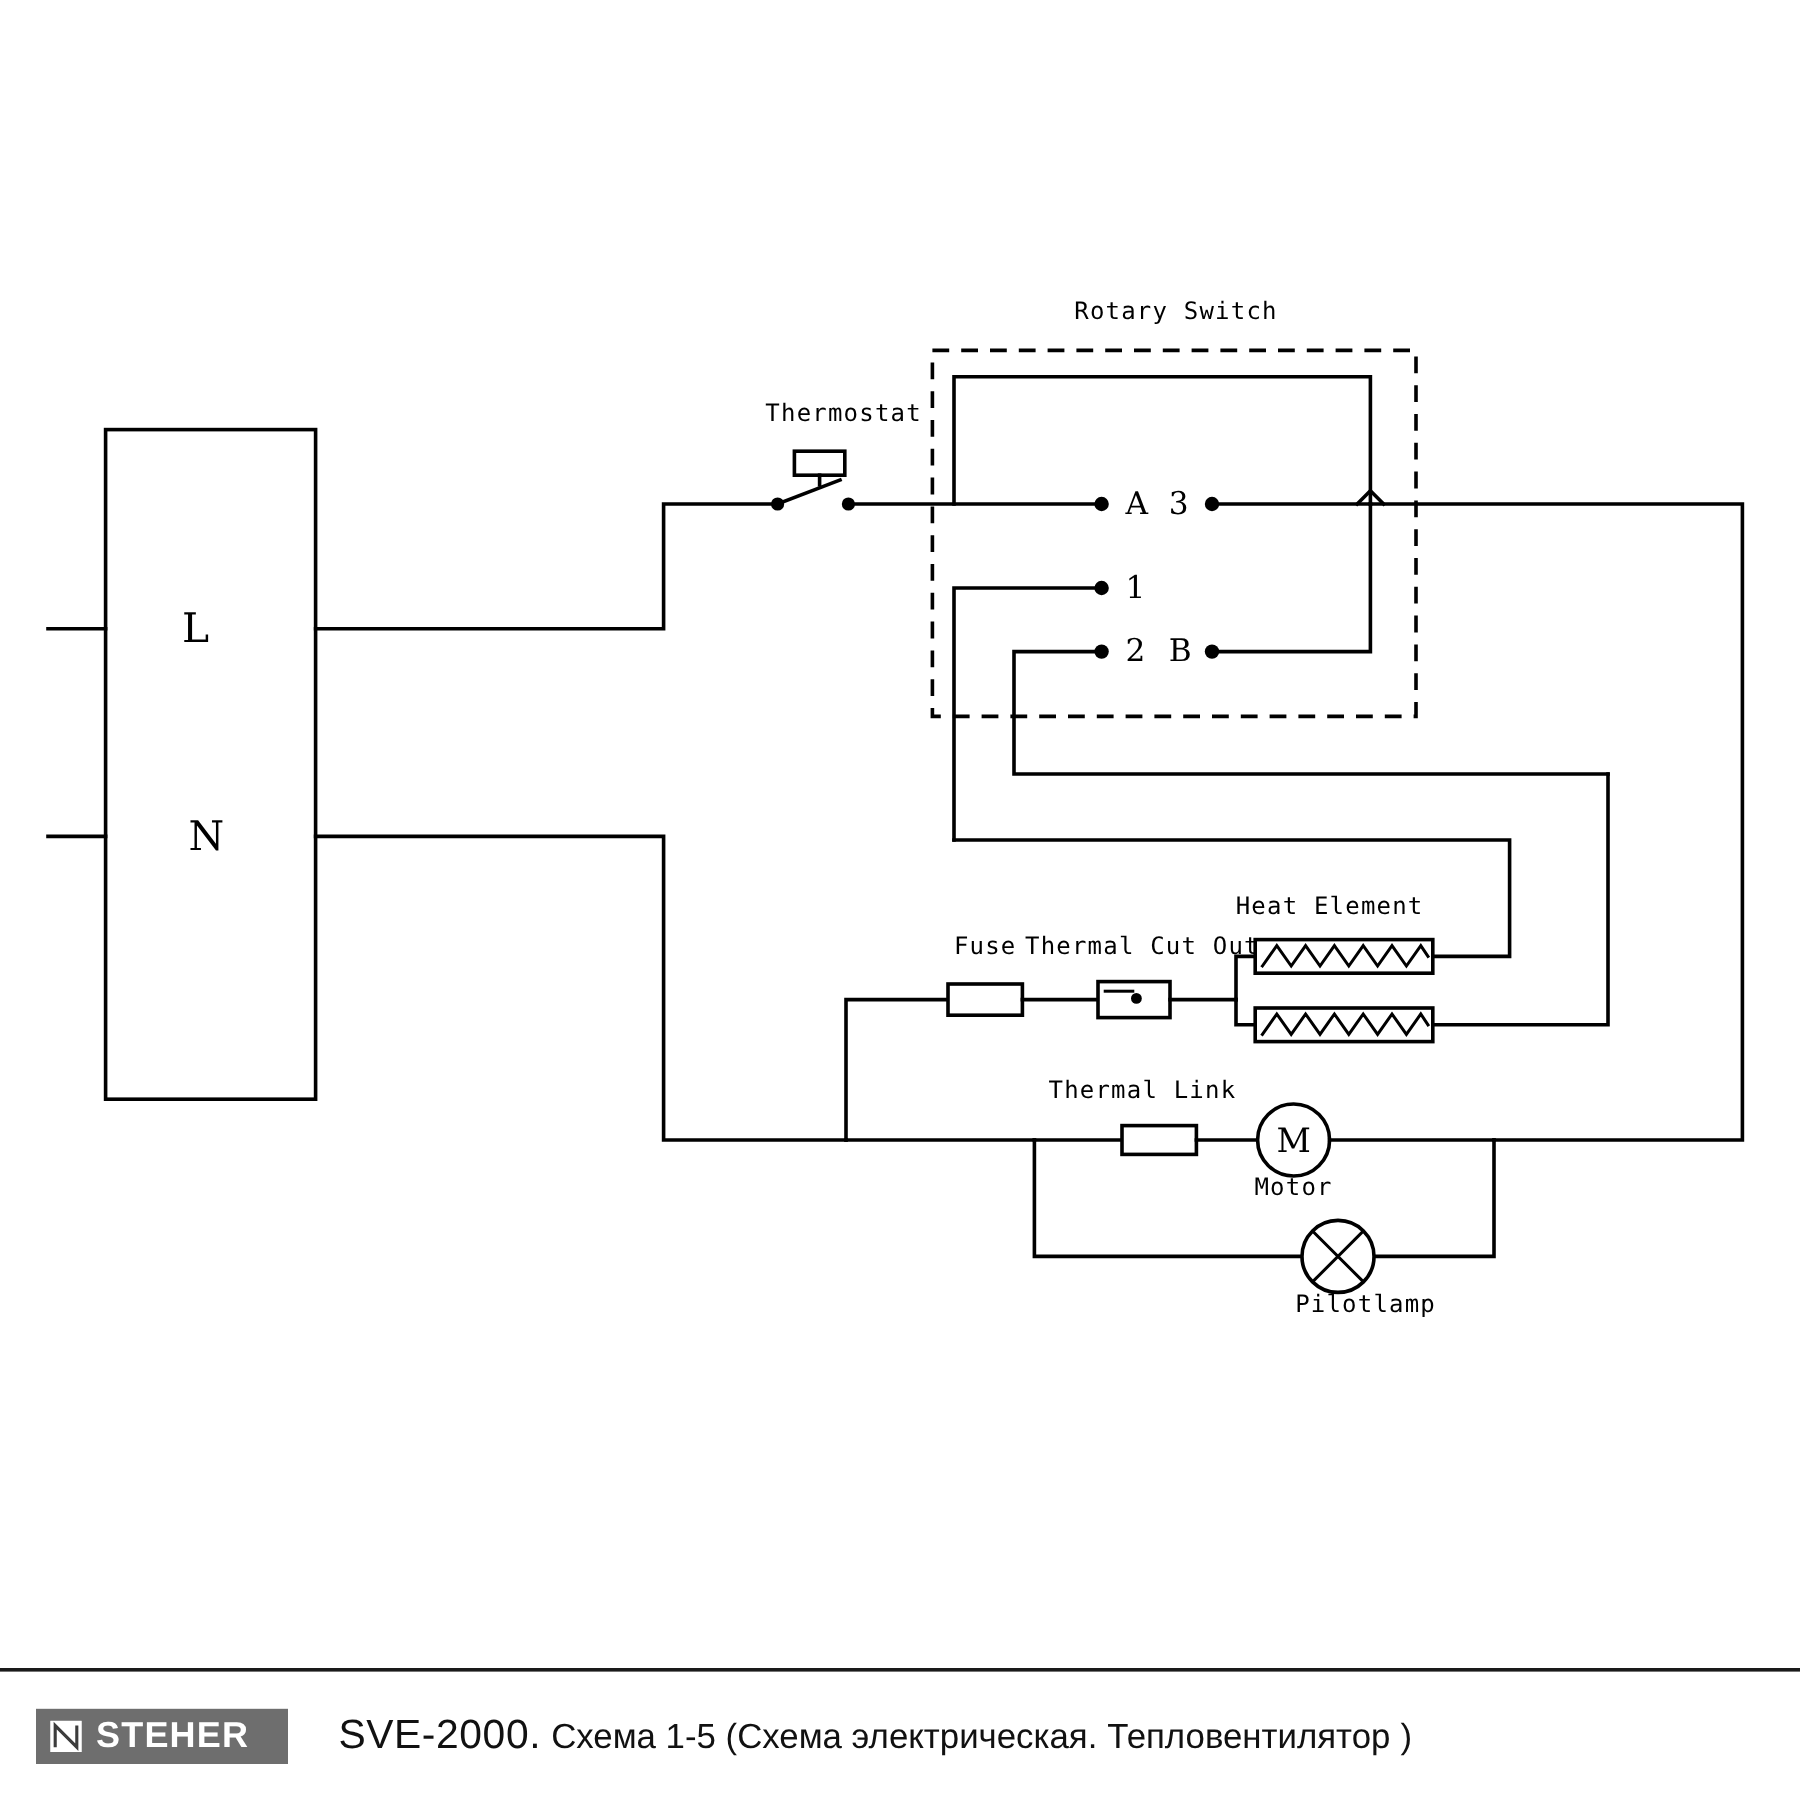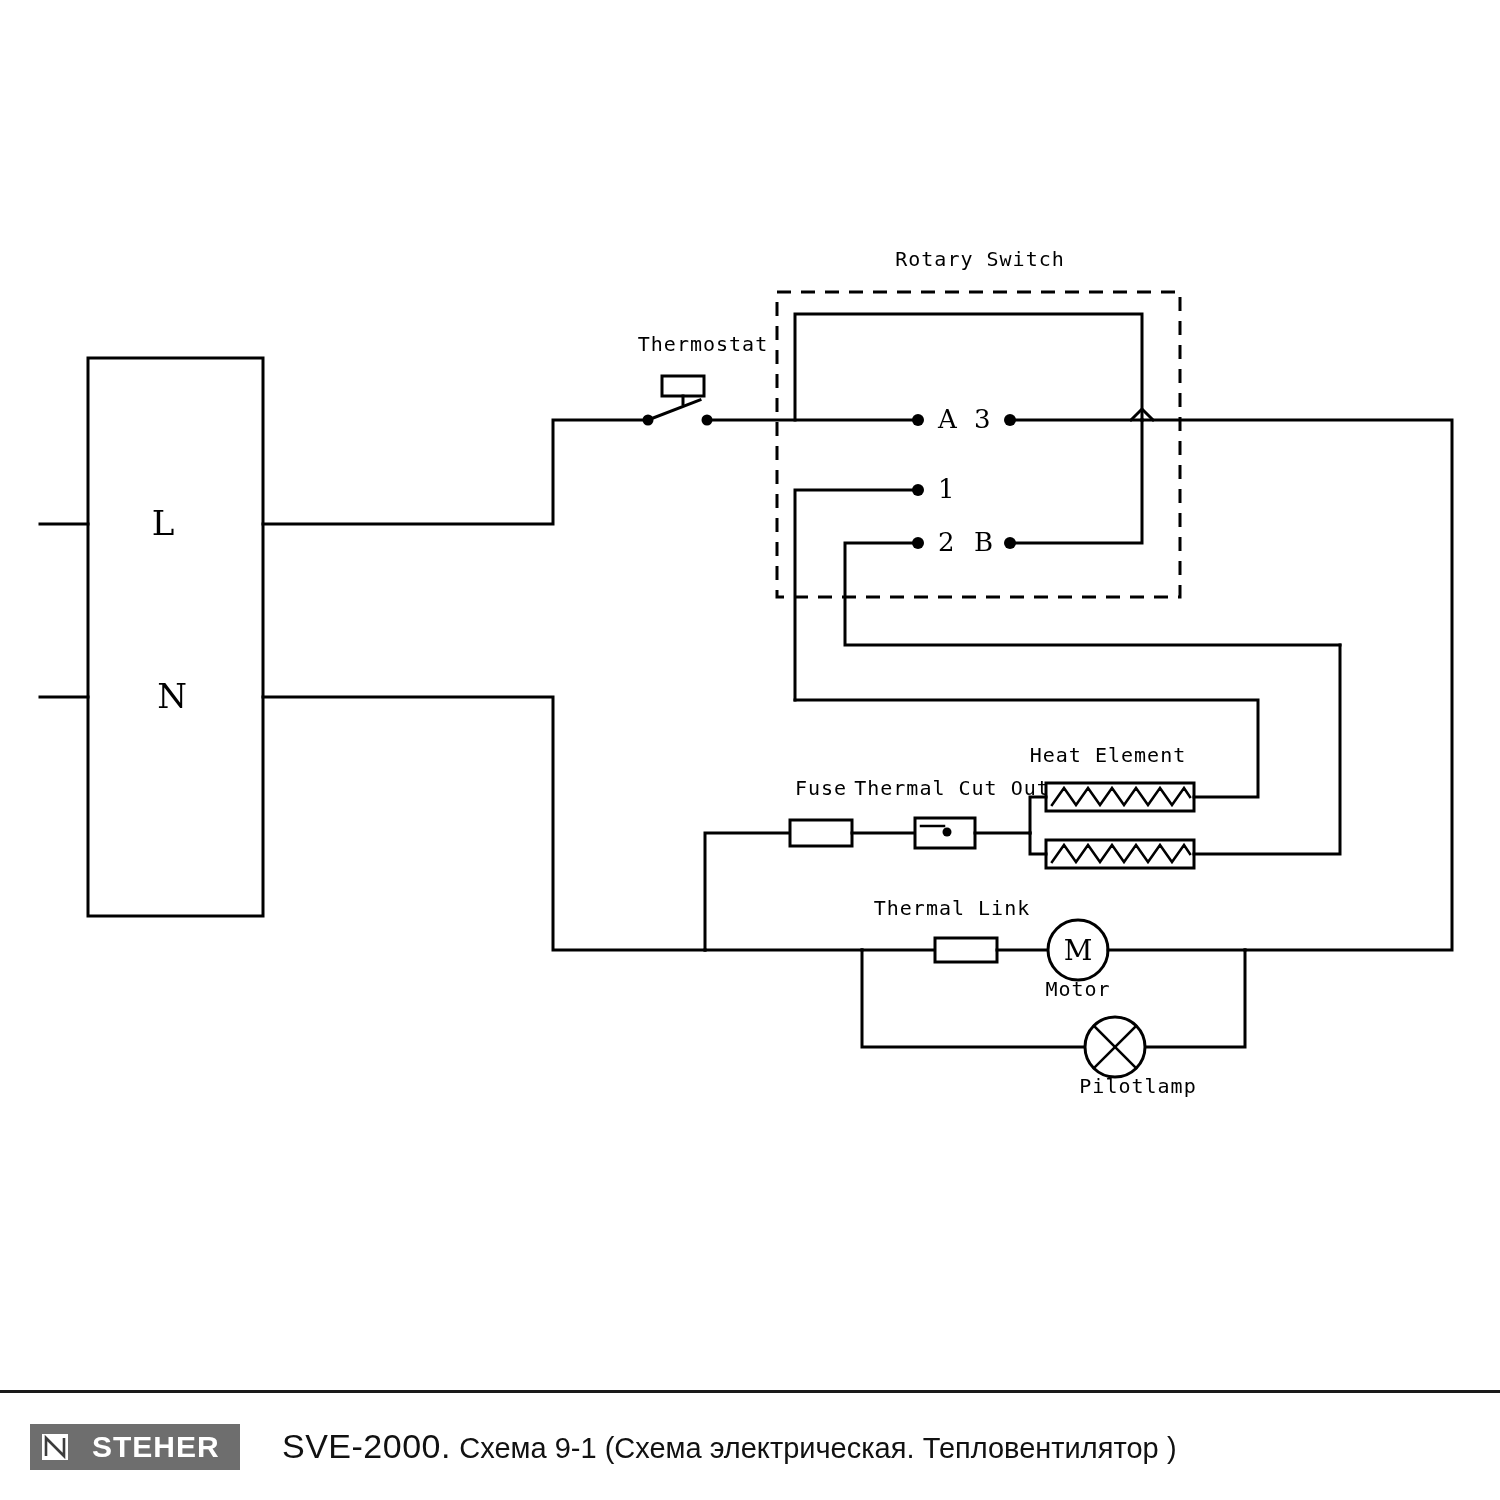--- a/index.html
+++ b/index.html
@@ -88,21 +88,21 @@
     height: 100%;
     padding-left: 30px;
   }
   .brand-badge {
     background: #6e6e6e;
     color: #ffffff;
     height: 46px;
     min-width: 210px;
     display: flex;
     align-items: center;
-    gap: 24px;
+    gap: 12px;
     padding: 0 12px;
     box-sizing: border-box;
   }
   .brand-mark {
     width: 26px;
     height: 26px;
     background: #ffffff;
     position: relative;
     flex: 0 0 auto;
   }
@@ -240,18 +240,18 @@
       <span class="brand-mark">
         <svg width="26" height="26" viewBox="0 0 26 26" xmlns="http://www.w3.org/2000/svg">
           <rect x="0" y="0" width="26" height="26" fill="#ffffff"></rect>
           <path d="M4 22 L4 4 L22 22 L22 4" fill="none" stroke="#3c3c3c" stroke-width="2.6"></path>
         </svg>
       </span>
       <span class="brand-name">STEHER</span>
     </div>
     <div class="caption">
       <span class="model">SVE-2000.</span>
-      <span class="rest">Схема 9-1 (Схема электрическая.</span>
+      <span class="rest">Схема 1-5 (Схема электрическая.</span>
       <span class="emph">Тепловентилятор</span>
       <span class="rest">)</span>
     </div>
   </div>
 </div>
 
 </body></html>

